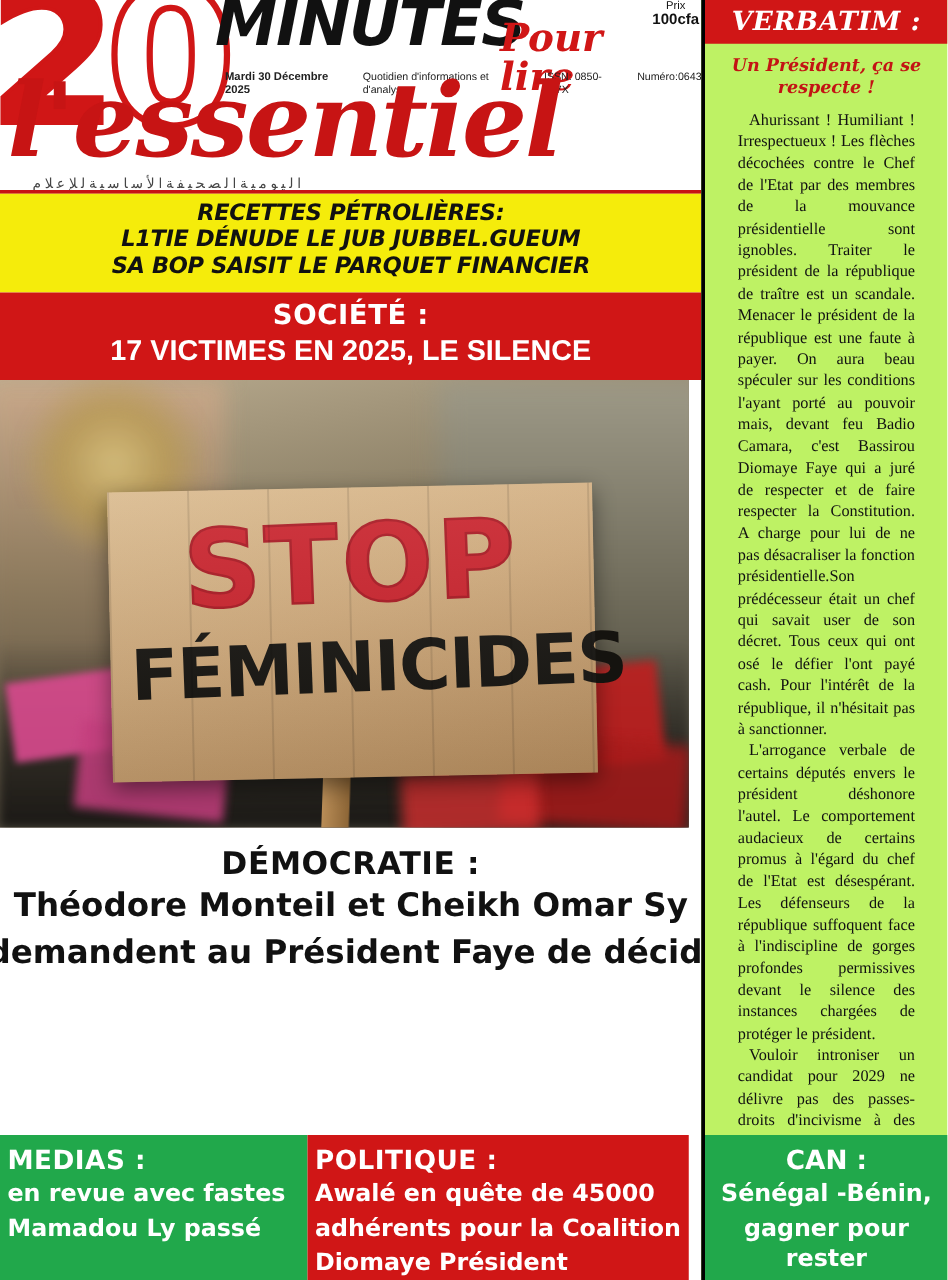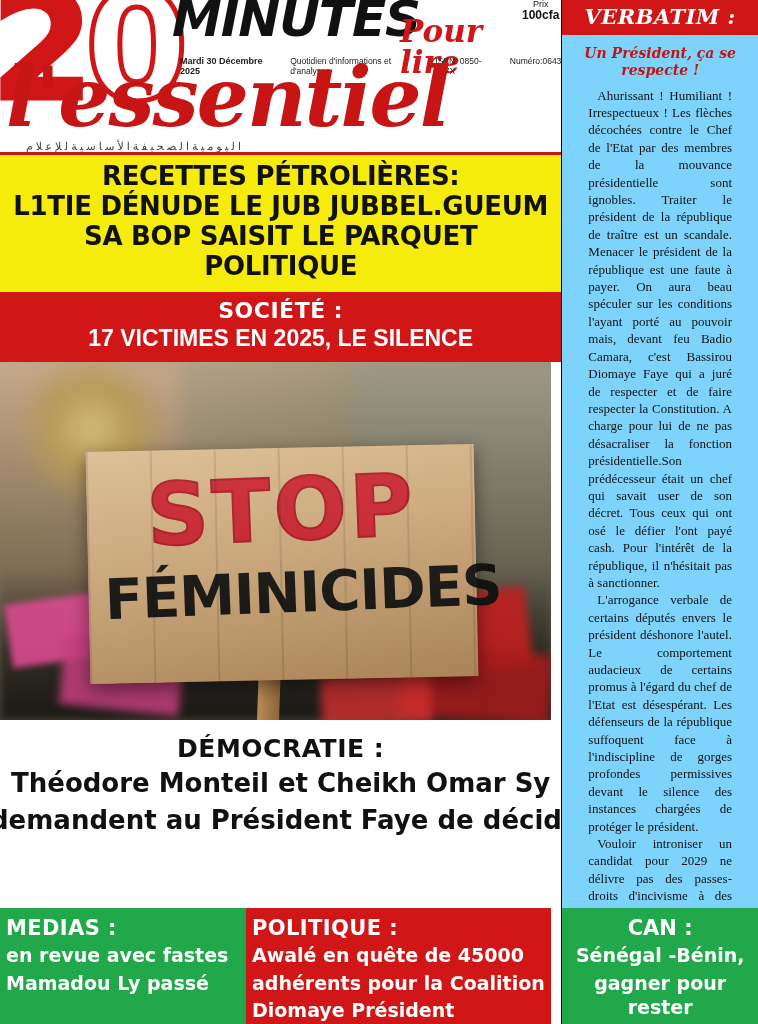--- a/index.html
+++ b/index.html
@@ -117,22 +117,23 @@
   }
   
   .band-yellow {
     background: #f5ec0b;
     padding: 6px 8px 10px 8px;
     text-align: center;
   }
   .band-yellow .l {
     font-family: "DejaVu Sans", sans-serif;
     font-weight: 700;
-    color: #111;
-    font-size: 26px;
+    font-style: italic;
+    color: #111;
+    font-size: 18px;
     line-height: 1.16;
     letter-spacing: -0.3px;
   }
   
   .band-red {
     background: #d01616;
     color: #fff;
     text-align: center;
     padding: 6px 6px 10px 6px;
   }
@@ -297,24 +298,24 @@
     font-size: 19px;
     line-height: 1.3;
     margin-top: 3px;
   }
   .box.medias { flex: 0 0 246px; }
   .box.politique { flex: 0 0 305px; }
   
   .right {
     width: 207px;
     height: 1024px;
-    background: #7dd3fc;
+    background: #bef264;
     position: relative;
     padding: 0;
-    border-left: 1px solid #000000;
+    border-left: 3px solid #000000;
   }
   .verbatim-head {
     background: #d01616;
     color: #fff;
     text-align: center;
     font-family: "DejaVu Serif", serif;
     font-weight: 700;
     font-style: italic;
     font-size: 21px;
     padding: 4px 0 6px 0;
@@ -389,21 +390,21 @@
 
       <div class="mast-essentiel">l'essentiel</div>
       <div class="mast-arabic">ﺍ ﻟ ﻴ ﻮ ﻣ ﻴ ﺔ  ﺍ ﻟ ﺼ ﺤ ﻴ ﻔ ﺔ  ﺍ ﻷ ﺳ ﺎ ﺳ ﻴ ﺔ  ﻟ ﻺ ﻋ ﻼ ﻡ</div>
     </div>
 
     <div class="rule-red"></div>
 
     <div class="band-yellow">
       <div class="l">RECETTES PÉTROLIÈRES:</div>
       <div class="l">L1TIE DÉNUDE LE JUB JUBBEL.GUEUM</div>
-      <div class="l">SA BOP SAISIT LE PARQUET POLITIQUE</div>
+      <div class="l">SA BOP SAISIT LE PARQUET FINANCIER</div>
     </div>
 
     <div class="band-red">
       <div class="kicker">SOCIÉTÉ :</div>
       <div class="l">17 VICTIMES EN 2025, LE SILENCE</div>
     </div>
 
     <div class="photo">
       <div class="ph-sky"></div>
       <div class="ph-blur1"></div>

